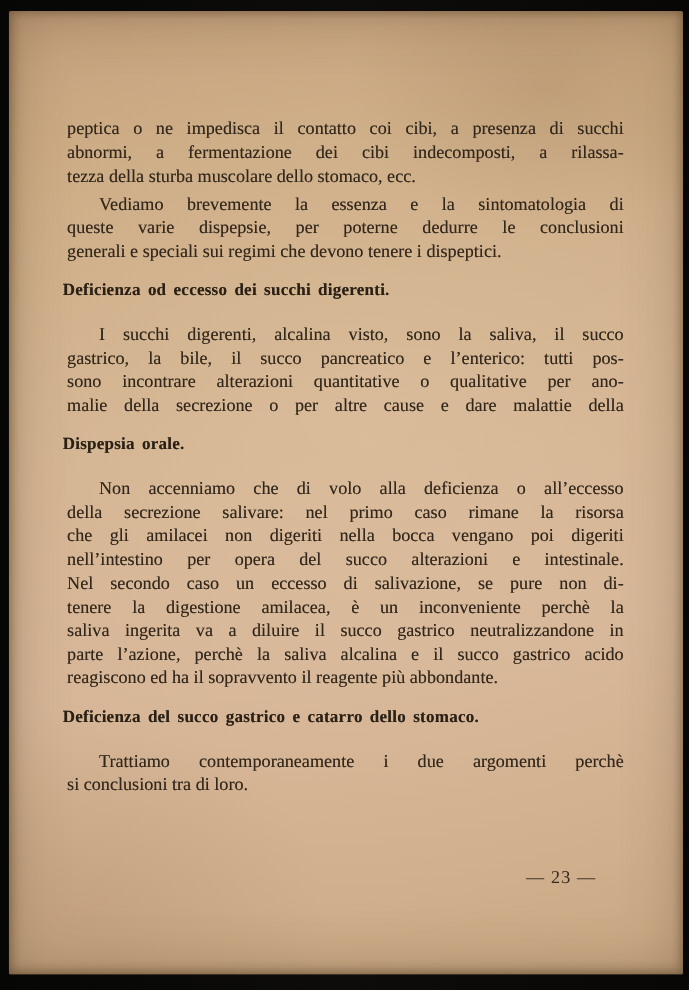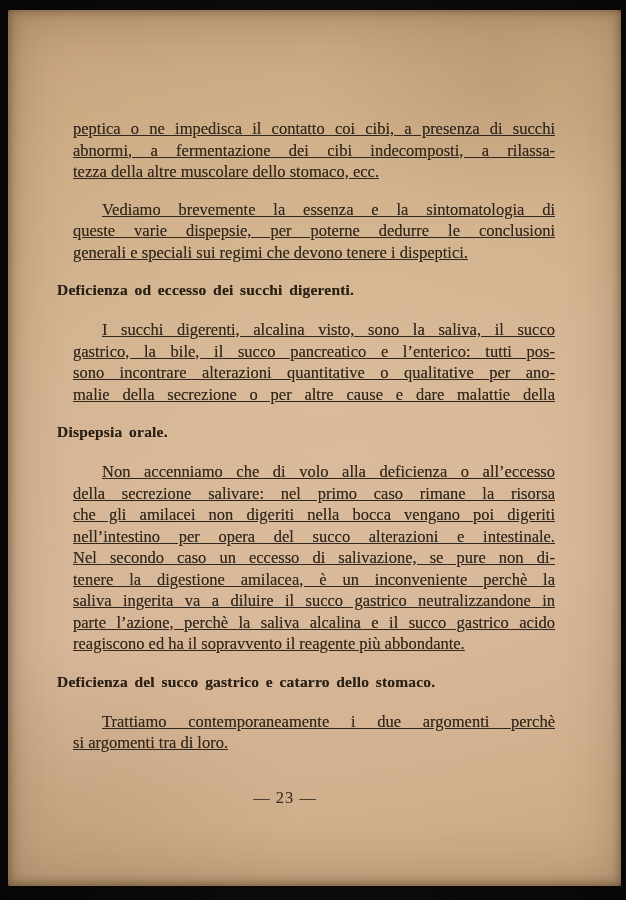--- a/index.html
+++ b/index.html
@@ -39,21 +39,21 @@
   .text-block {
     position: absolute;
     top: 92px;
     left: 49px;
     right: 50px;
     color: #32271c;
     font-size: 16.5px;
     line-height: 21.5px;
     text-shadow: 0 0 0.5px rgba(50,39,28,0.55);
   }
-  .para { margin: 16px; text-decoration: underline; }
+  .para { margin: 4px; }
   .para + .para { margin-top: 4px; }
   .line {
     display: block;
     text-align: justify;
     text-align-last: justify;
     white-space: normal;
   }
   .line.last { text-align-last: left; }
   .para.indent .line:first-child { text-indent: 29px; }
   .heading {
@@ -64,37 +64,37 @@
     margin-bottom: 19px;
     color: #2a2015;
     word-spacing: 2.5px;
     letter-spacing: 0.2px;
   }
   .page-number {
     position: absolute;
     bottom: 78px;
     left: 49px;
     right: 50px;
-    text-align: center;
+    text-align: right;
     transform: translateX(-29px);
     color: #352a1e;
     font-size: 16.5px;
     letter-spacing: 1px;
   }
 </style>
 </head>
 <body>
 
 <div class="scan-frame">
   <div class="paper">
     <div class="text-block">
         <div class="para">
           <div class="line">peptica o ne impedisca il contatto coi cibi, a presenza di succhi</div>
           <div class="line">abnormi, a fermentazione dei cibi indecomposti, a rilassa-</div>
-          <div class="line last">tezza della altre muscolare dello stomaco, ecc.</div>
+          <div class="line last">tezza della sturba muscolare dello stomaco, ecc.</div>
         </div>
         <div class="para indent">
           <div class="line">Vediamo brevemente la essenza e la sintomatologia di</div>
           <div class="line">queste varie dispepsie, per poterne dedurre le conclusioni</div>
           <div class="line last">generali e speciali sui regimi che devono tenere i dispeptici.</div>
         </div>
         <div class="heading">Deficienza od eccesso dei succhi digerenti.</div>
         <div class="para indent">
           <div class="line">I succhi digerenti, alcalina visto, sono la saliva, il succo</div>
           <div class="line">gastrico, la bile, il succo pancreatico e l’enterico: tutti pos-</div>
@@ -109,18 +109,18 @@
           <div class="line">nell’intestino per opera del succo alterazioni e intestinale.</div>
           <div class="line">Nel secondo caso un eccesso di salivazione, se pure non di-</div>
           <div class="line">tenere la digestione amilacea, è un inconveniente perchè la</div>
           <div class="line">saliva ingerita va a diluire il succo gastrico neutralizzandone in</div>
           <div class="line">parte l’azione, perchè la saliva alcalina e il succo gastrico acido</div>
           <div class="line last">reagiscono ed ha il sopravvento il reagente più abbondante.</div>
         </div>
         <div class="heading">Deficienza del succo gastrico e catarro dello stomaco.</div>
         <div class="para indent">
           <div class="line">Trattiamo contemporaneamente i due argomenti perchè</div>
-          <div class="line last">si argomenti tra di loro.</div>
+          <div class="line last">si conclusioni tra di loro.</div>
         </div>
       </div>
     <div class="page-number">— 23 —</div>
   </div>
 </div>
 
 </body></html>

